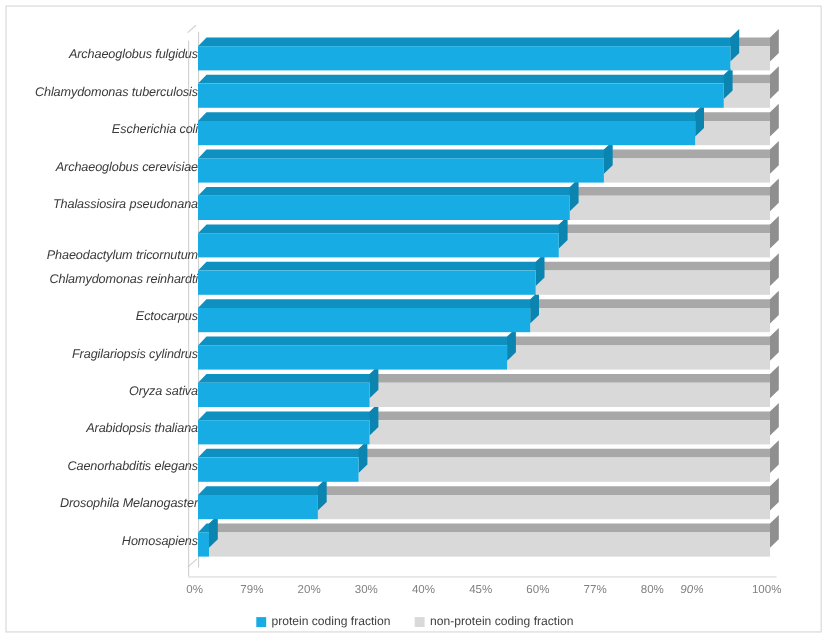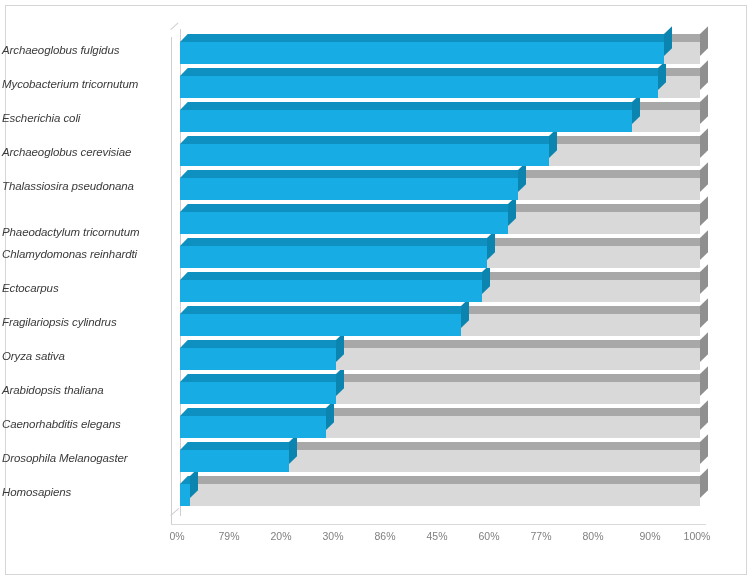--- a/index.html
+++ b/index.html
@@ -13,21 +13,21 @@
   
   #plot{
     position:absolute;left:0;top:0;width:742px;height:570px;
   }
 
   
   .cat-label{
     position:absolute;
     right:568px;              
     width:178px;
-    text-align:left;
+    text-align:right;
     font-style:italic;
     font-size:11.5px;
     color:#3a3a3a;
     font-family:"Liberation Sans",sans-serif;
     white-space:nowrap;
     letter-spacing:-0.1px;
   }
   #axis-wall-top{
     position:absolute;left:165px;top:23px;width:10px;height:1px;background:#cfcfcf;
     transform:rotate(-42deg);transform-origin:left bottom;
@@ -102,21 +102,21 @@
             <span class="top"></span>
             <span class="right"></span>
             <span class="front"></span>
           </div>
           <div class="seg gray" title="Archaeoglobus fulgidus — non-protein coding fraction: 7%" style="left: 657.6px; width: 36.4px; z-index: 99;">
             <span class="top"></span>
             <span class="right"></span>
             <span class="front"></span>
           </div>
         </div>
-        <div class="cat-label" style="top: 72px;">Mycobacterium tricornutum</div>
+        <div class="cat-label" style="top: 72px;">Chlamydomonas tuberculosis</div>
         <div class="bar-row" style="top: 62px; left: 0px; width: 742px;">
           <div class="seg blue" title="Mycobacterium tuberculosis — protein coding fraction: 92%" style="left: 174px; width: 478.4px; z-index: 98;">
             <span class="top"></span>
             <span class="right"></span>
             <span class="front"></span>
           </div>
           <div class="seg gray" title="Mycobacterium tuberculosis — non-protein coding fraction: 8%" style="left: 652.4px; width: 41.6px; z-index: 97;">
             <span class="top"></span>
             <span class="right"></span>
             <span class="front"></span>
@@ -279,23 +279,33 @@
           </div>
         </div>
       </div>
 
     <div id="xaxis-line"></div>
     <div id="xticks">
         <div class="xtick" style="left: 171px;">0%</div>
         <div class="xtick" style="left: 223px;">79%</div>
         <div class="xtick" style="left: 275px;">20%</div>
         <div class="xtick" style="left: 327px;">30%</div>
-        <div class="xtick" style="left: 379px;">86%</div>
+        <div class="xtick" style="left: 379px;">40%</div>
         <div class="xtick" style="left: 431px;">45%</div>
         <div class="xtick" style="left: 483px;">60%</div>
         <div class="xtick" style="left: 535px;">77%</div>
         <div class="xtick" style="left: 587px;">80%</div>
-        <div class="xtick" style="left: 644px;">90%</div>
+        <div class="xtick" style="left: 623px; font-style: italic;">90%</div>
         <div class="xtick" style="left: 691px;">100%</div>
       </div>
 
+    <div id="legend">
+        <div class="legend-item">
+          <span class="legend-swatch blue"></span>
+          <span>protein coding fraction</span>
+        </div>
+        <div class="legend-item">
+          <span class="legend-swatch gray"></span>
+          <span>non-protein coding fraction</span>
+        </div>
+      </div>
   </div>
 </div>
 
 </body></html>

